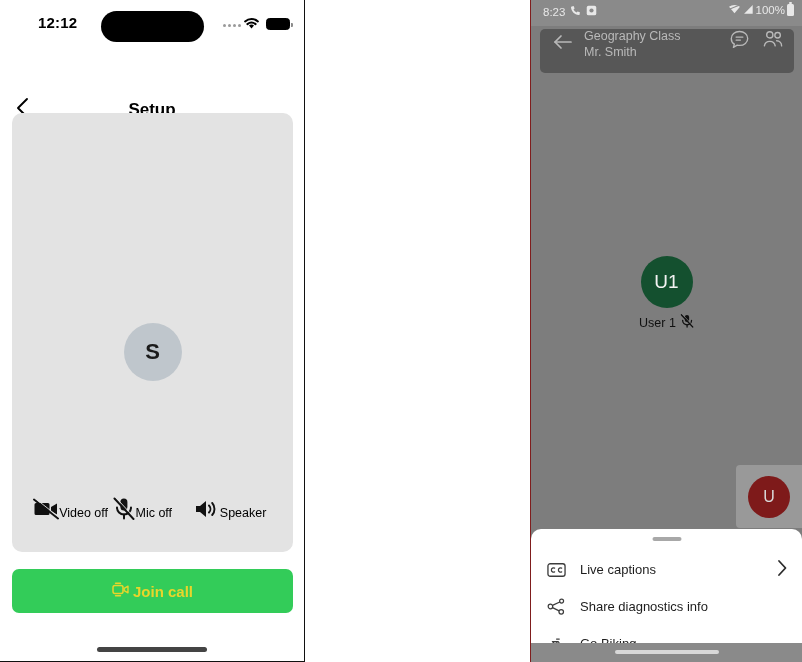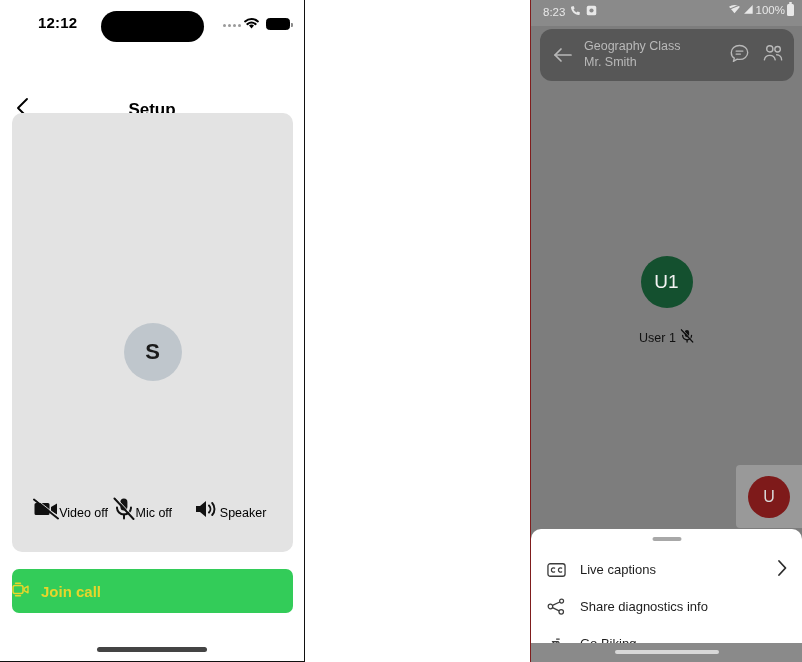--- a/index.html
+++ b/index.html
@@ -67,21 +67,21 @@
     position: absolute; left: 0; right: 0; bottom: 28px;
     display: flex; justify-content: space-around; padding: 0 20px;
   }
   .ctrl { display:flex; align-items: center; width: 78px; cursor: pointer; }
   .ctrl .glyph { height: 30px; display:flex; align-items:center; justify-content:center; }
   .ctrl .lbl { margin-top: 7px; font-size: 12.5px; color: #000; }
 
   .join-btn {
     position: absolute; left: 12px; top: 569px; width: 281px; height: 44px;
     background: #33cc59; border-radius: 7px; border: none;
-    display: flex; align-items: center; gap: 12px;
+    display: flex; align-items: center; justify-content: center; gap: 4px;
     cursor: pointer;
   }
   .join-btn .jlbl { font-size: 15px; font-weight: bold; color: #e8d52b; }
   .home-indicator-ios {
     position: absolute; left: 50%; transform: translateX(-50%); bottom: 9px;
     width: 110px; height: 5px; background: #444; border-radius: 3px;
   }
 
   
   .phone-right {
@@ -96,41 +96,41 @@
   .and-status .left { position: absolute; left: 12px; top: 5px; display:flex; align-items:center; gap: 5px; }
   .and-status .right { position: absolute; right: 8px; top: 4px; display:flex; align-items:flex-start; gap: 2px; }
   .and-batt {
     width: 7px; height: 12px; border-radius: 1.5px; background: #e8e8e8; position: relative;
   }
   .and-batt::before{
     content:""; position:absolute; left:2px; top:-2px; width:3px; height:2px; background:#e8e8e8; border-radius:1px;
   }
 
   .and-header {
-    position: absolute; left: 9px; top: 29px; width: 254px; height: 52px;
-    background: #575757; border-radius: 12px;
-    display: flex; align-items: center; padding: 0 10px;
+    position: absolute; left: 9px; top: 29px; width: 254px; height: 44px;
+    background: #575757; border-radius: 5px;
+    display: flex; align-items: flex-start; padding: 0 10px;
   }
   .and-back { width: 26px; height: 26px; cursor:pointer; flex: none; }
   .hdr-text { margin-left: 8px; flex: 1; line-height: 1.25; }
   .hdr-title { font-size: 12.5px; color: #b9b9b9; }
   .hdr-sub { font-size: 12.5px; color: #b9b9b9; }
   .hdr-icons { display:flex; align-items:center; gap: 12px; }
   .hdr-icons .ic { cursor: pointer; }
 
   .stage { position: absolute; left: 0; right: 0; top: 69px; bottom: 0; }
   .avatar-u1 {
     position: absolute; left: 50%; top: 187px; transform: translateX(-50%);
     width: 52px; height: 52px; border-radius: 50%;
     background: #14502f; color: #f2f2f2;
     display:flex; align-items:center; justify-content:center;
     font-size: 19px;
   }
   .u1-label {
-    position: absolute; left: 50%; top: 260px; transform: translateX(-50%);
+    position: absolute; left: 50%; top: 245px; transform: translateX(-50%);
     display: flex; align-items: center; gap: 5px;
     font-size: 12.5px; color: #111; white-space: nowrap;
   }
   .selfview {
     position: absolute; right: 0px; top: 396px; width: 66px; height: 63px;
     background: #999999; border-radius: 4px 0 0 4px;
   }
   .avatar-self {
     position: absolute; left: 50%; top: 50%; transform: translate(-50%,-50%);
     width: 42px; height: 42px; border-radius: 50%;

